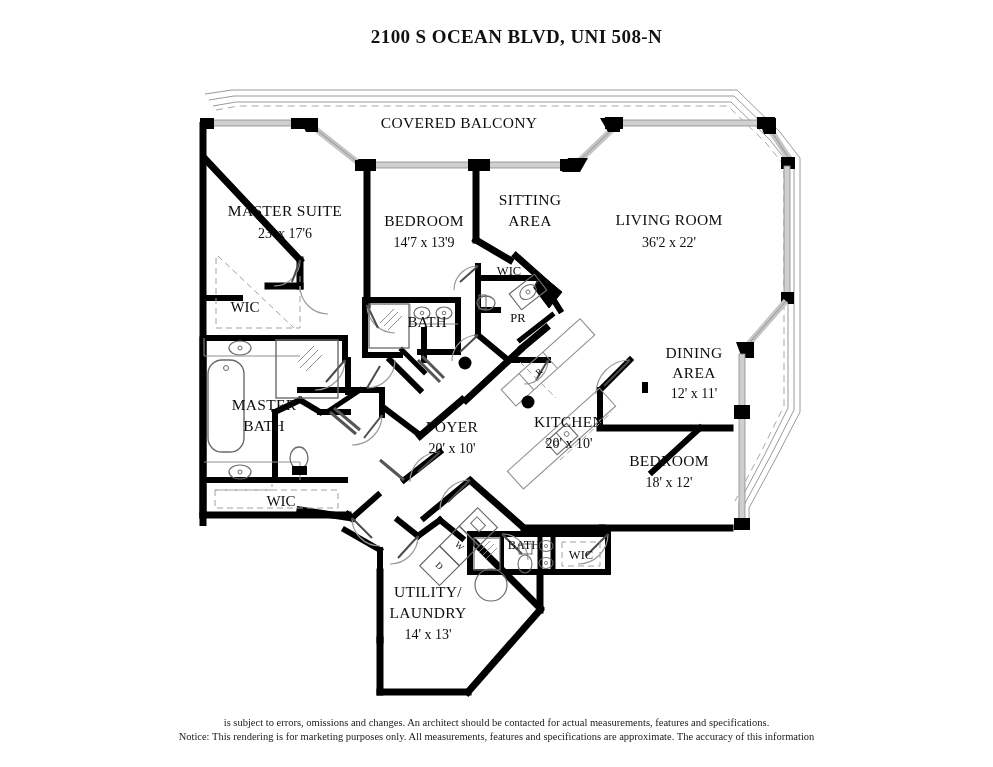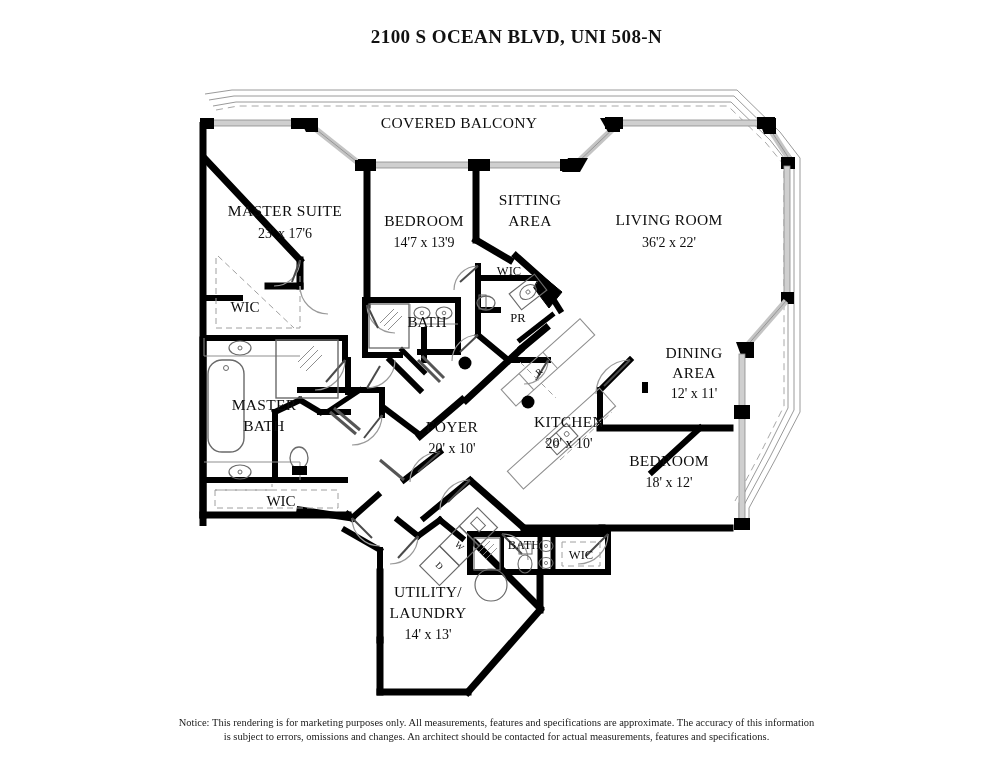--- a/index.html
+++ b/index.html
@@ -408,17 +408,17 @@
       <text class="rl small" x="581" y="499">WIC</text>
 
       <text class="rl big" x="428" y="537">UTILITY/</text>
       <text class="rl big" x="428" y="558">LAUNDRY</text>
       <text class="rl dim" x="428" y="579">14' x 13'</text>
 
     </g>
   </svg>
 
   <div id="footer-notice">
+    <span class="nline">is subject to errors, omissions and changes. An architect should be contacted for actual measurements, features and specifications.</span>
     <span class="nline">Notice: This rendering is for marketing purposes only. All measurements, features and specifications are approximate. The accuracy of this information</span>
-    <span class="nline">is subject to errors, omissions and changes. An architect should be contacted for actual measurements, features and specifications.</span>
   </div>
 
 </div>
 
 </body></html>

